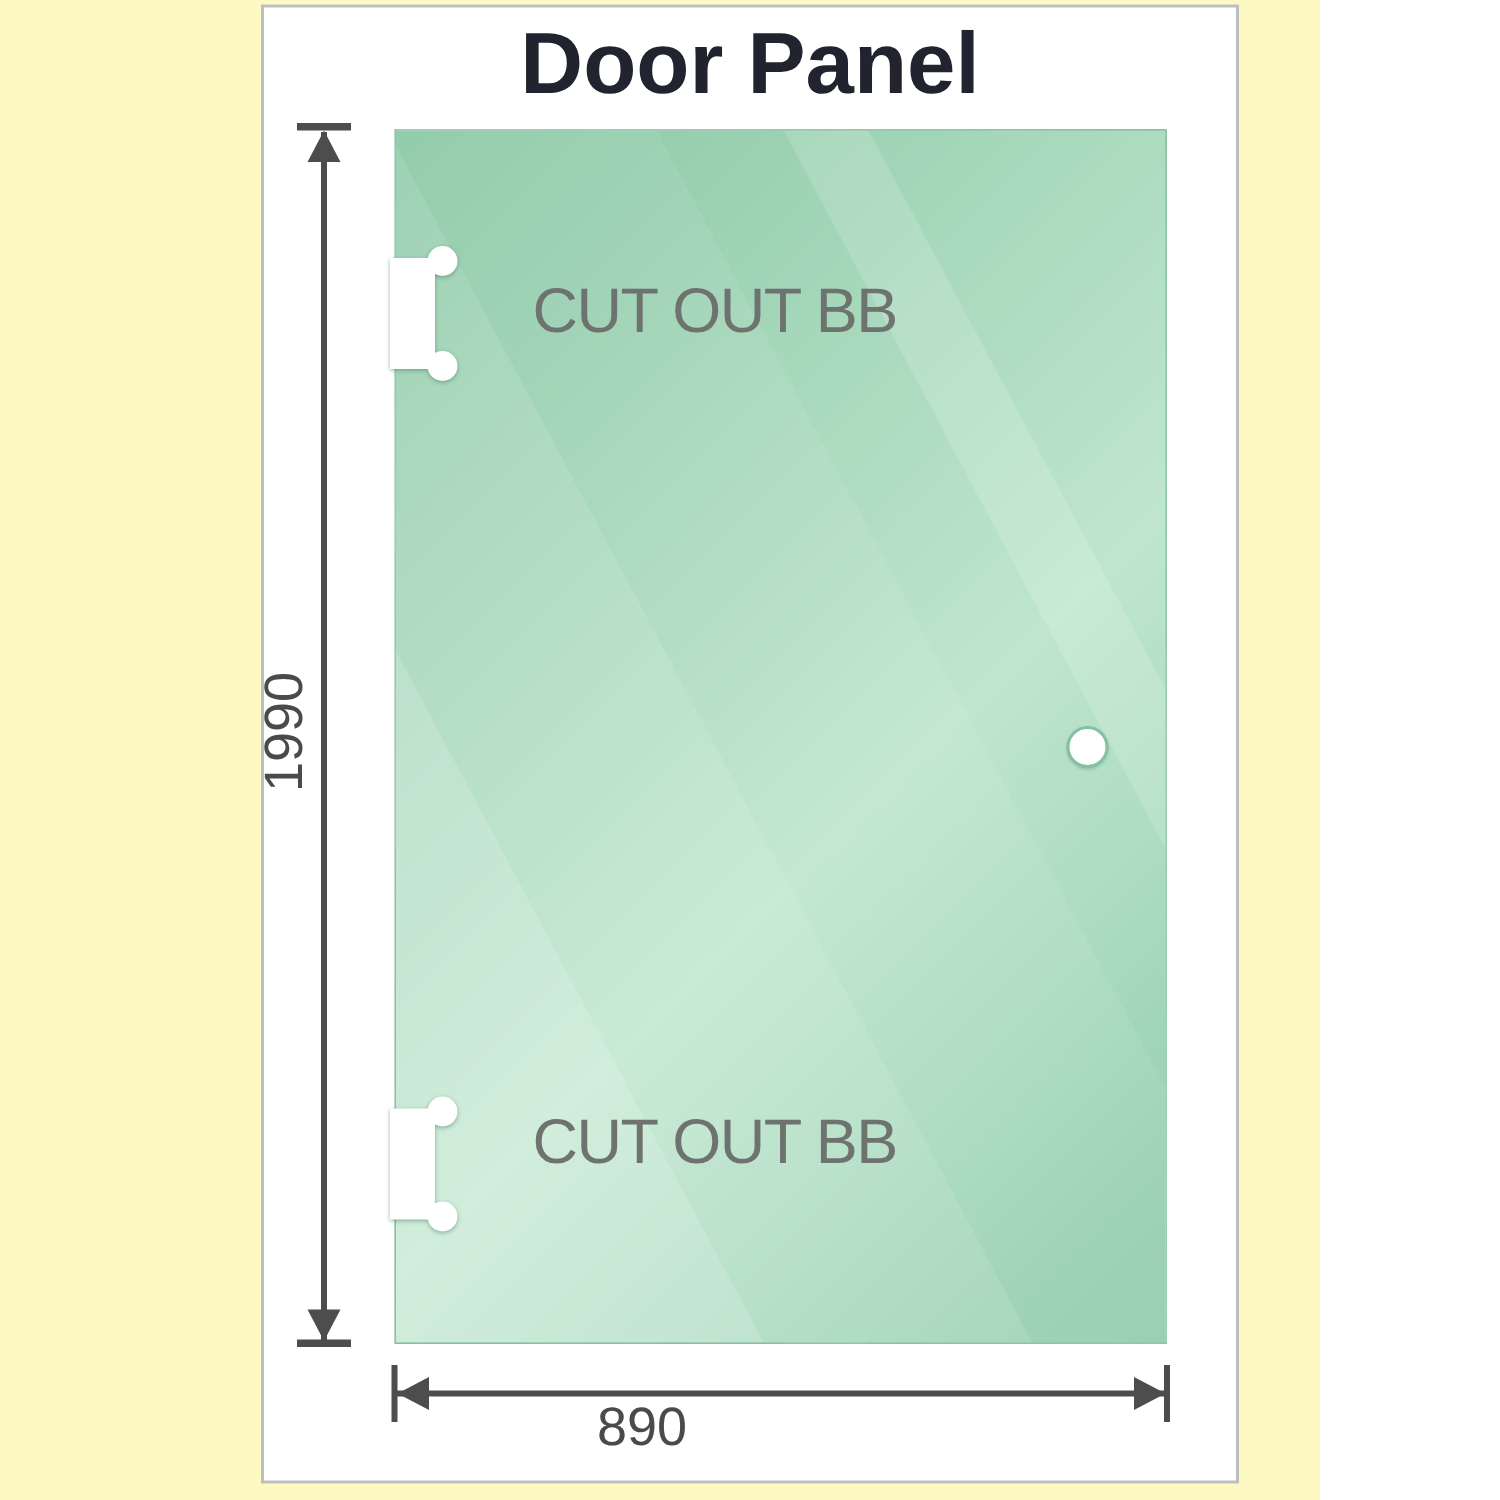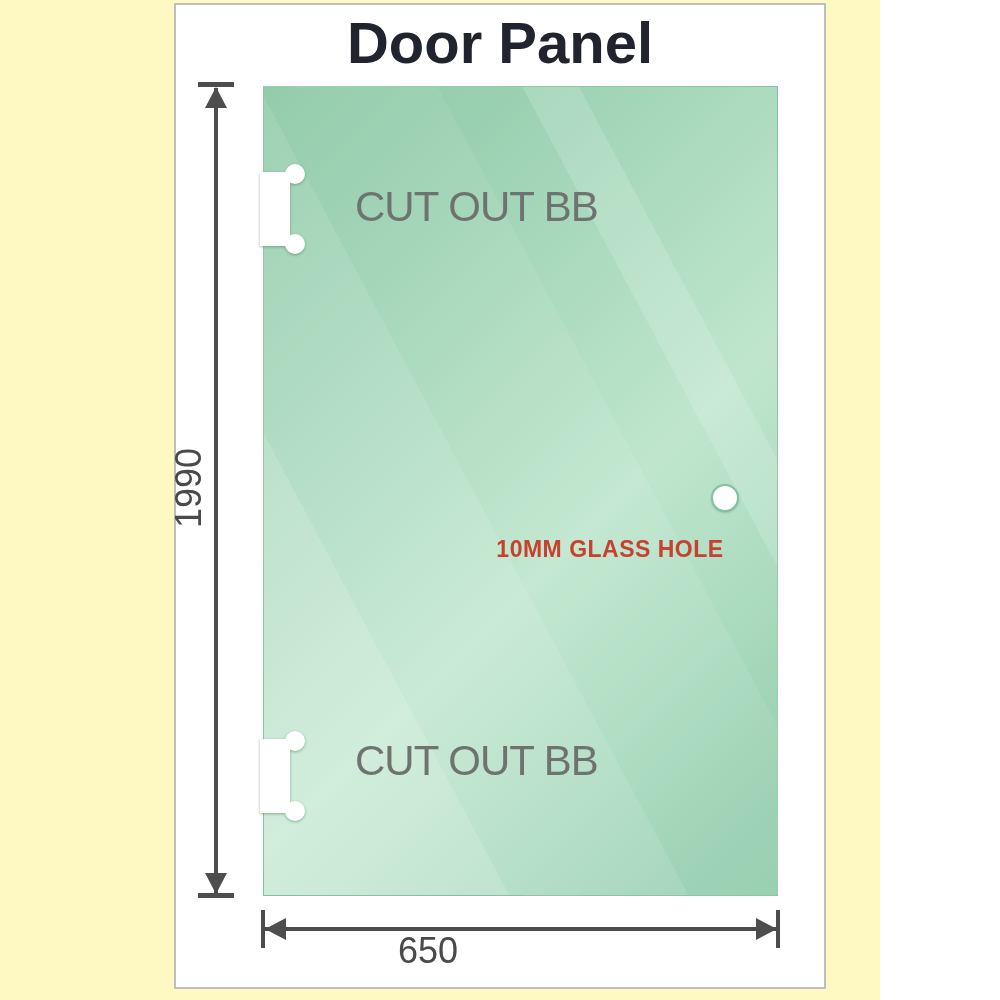--- a/index.html
+++ b/index.html
@@ -152,35 +152,34 @@
       <rect x="0" y="12" width="30" height="74"></rect>
       <circle cx="35" cy="14" r="10"></circle>
       <circle cx="35" cy="84" r="10"></circle>
     </g>
   </svg>
 
   <div class="hole"></div>
 
   <div class="cutout-label top">CUT OUT BB</div>
   <div class="cutout-label bottom">CUT OUT BB</div>
-  <div class="hole-label">10MM GLASS HOLE</div>
 
   <svg class="dims" width="1000" height="1000" viewBox="0 0 1000 1000" xmlns="http://www.w3.org/2000/svg">
     <g fill="#4d4d4d">
 
       <rect x="198" y="82" width="36" height="5"></rect>
       <rect x="214" y="88" width="4" height="806"></rect>
       <polygon points="216,87 205,108 227,108"></polygon>
       <polygon points="216,894 205,873 227,873"></polygon>
       <rect x="198" y="893" width="36" height="5"></rect>
 
       <rect x="261" y="910" width="4" height="38"></rect>
       <rect x="264" y="927" width="512" height="4"></rect>
       <polygon points="265,929 286,918 286,940"></polygon>
       <polygon points="777,929 756,918 756,940"></polygon>
       <rect x="776" y="910" width="4" height="38"></rect>
     </g>
   </svg>
 
   <div class="dim-label height">1990</div>
-  <div class="dim-label width">650</div>
+  <div class="dim-label width">890</div>
 
 </div>
 
 </body></html>

